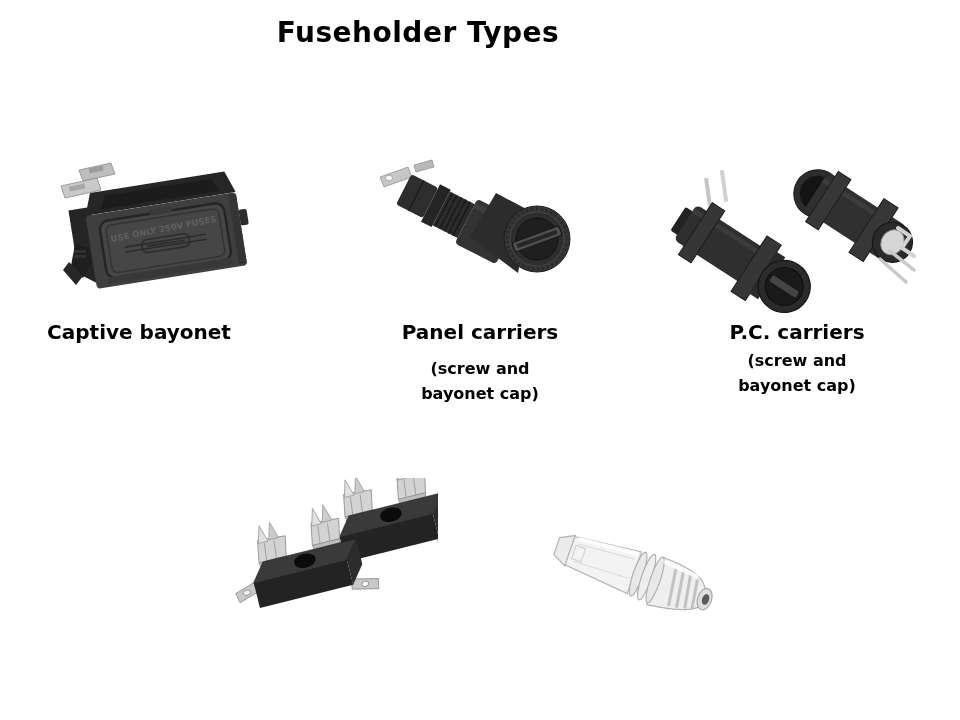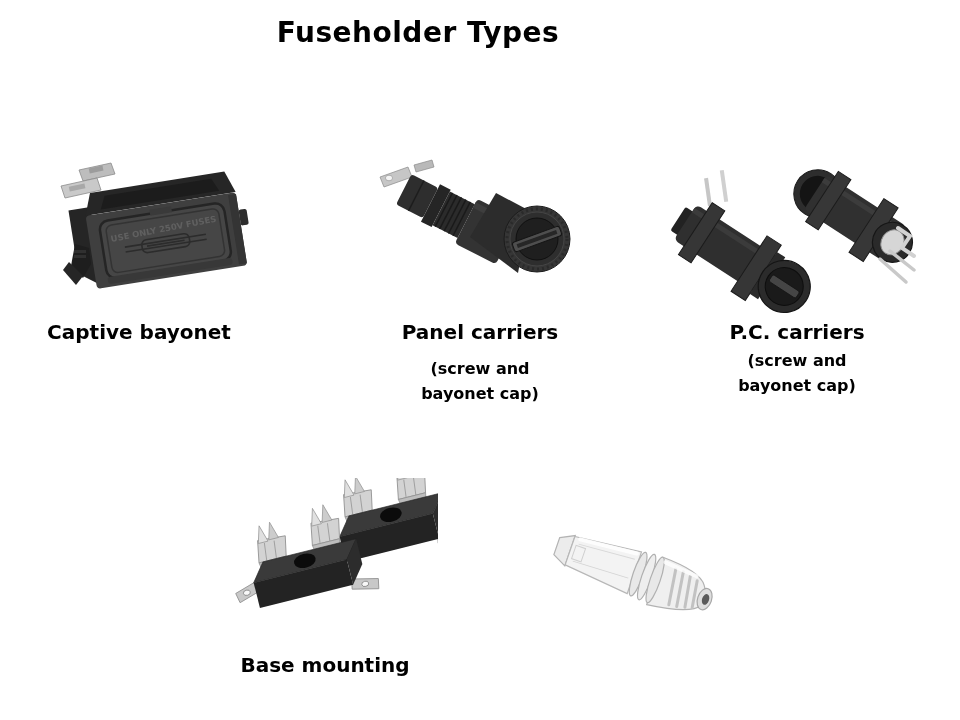--- a/index.html
+++ b/index.html
@@ -214,16 +214,15 @@
   <div class="caption" style="left:19px;top:320px;width:240px;">Captive bayonet</div>
 
   <div class="caption" style="left:360px;top:320px;width:240px;">Panel carriers</div>
   <div class="subcaption" style="left:360px;top:356px;width:240px;">(screw and
 bayonet cap)</div>
 
   <div class="caption" style="left:677px;top:320px;width:240px;">P.C. carriers</div>
   <div class="subcaption" style="left:677px;top:348px;width:240px;">(screw and
 bayonet cap)</div>
 
-  <div class="caption" style="left:215px;top:653px;width:220px;">Base mounting</div>
 
 
 </div>
 
 </body></html>

